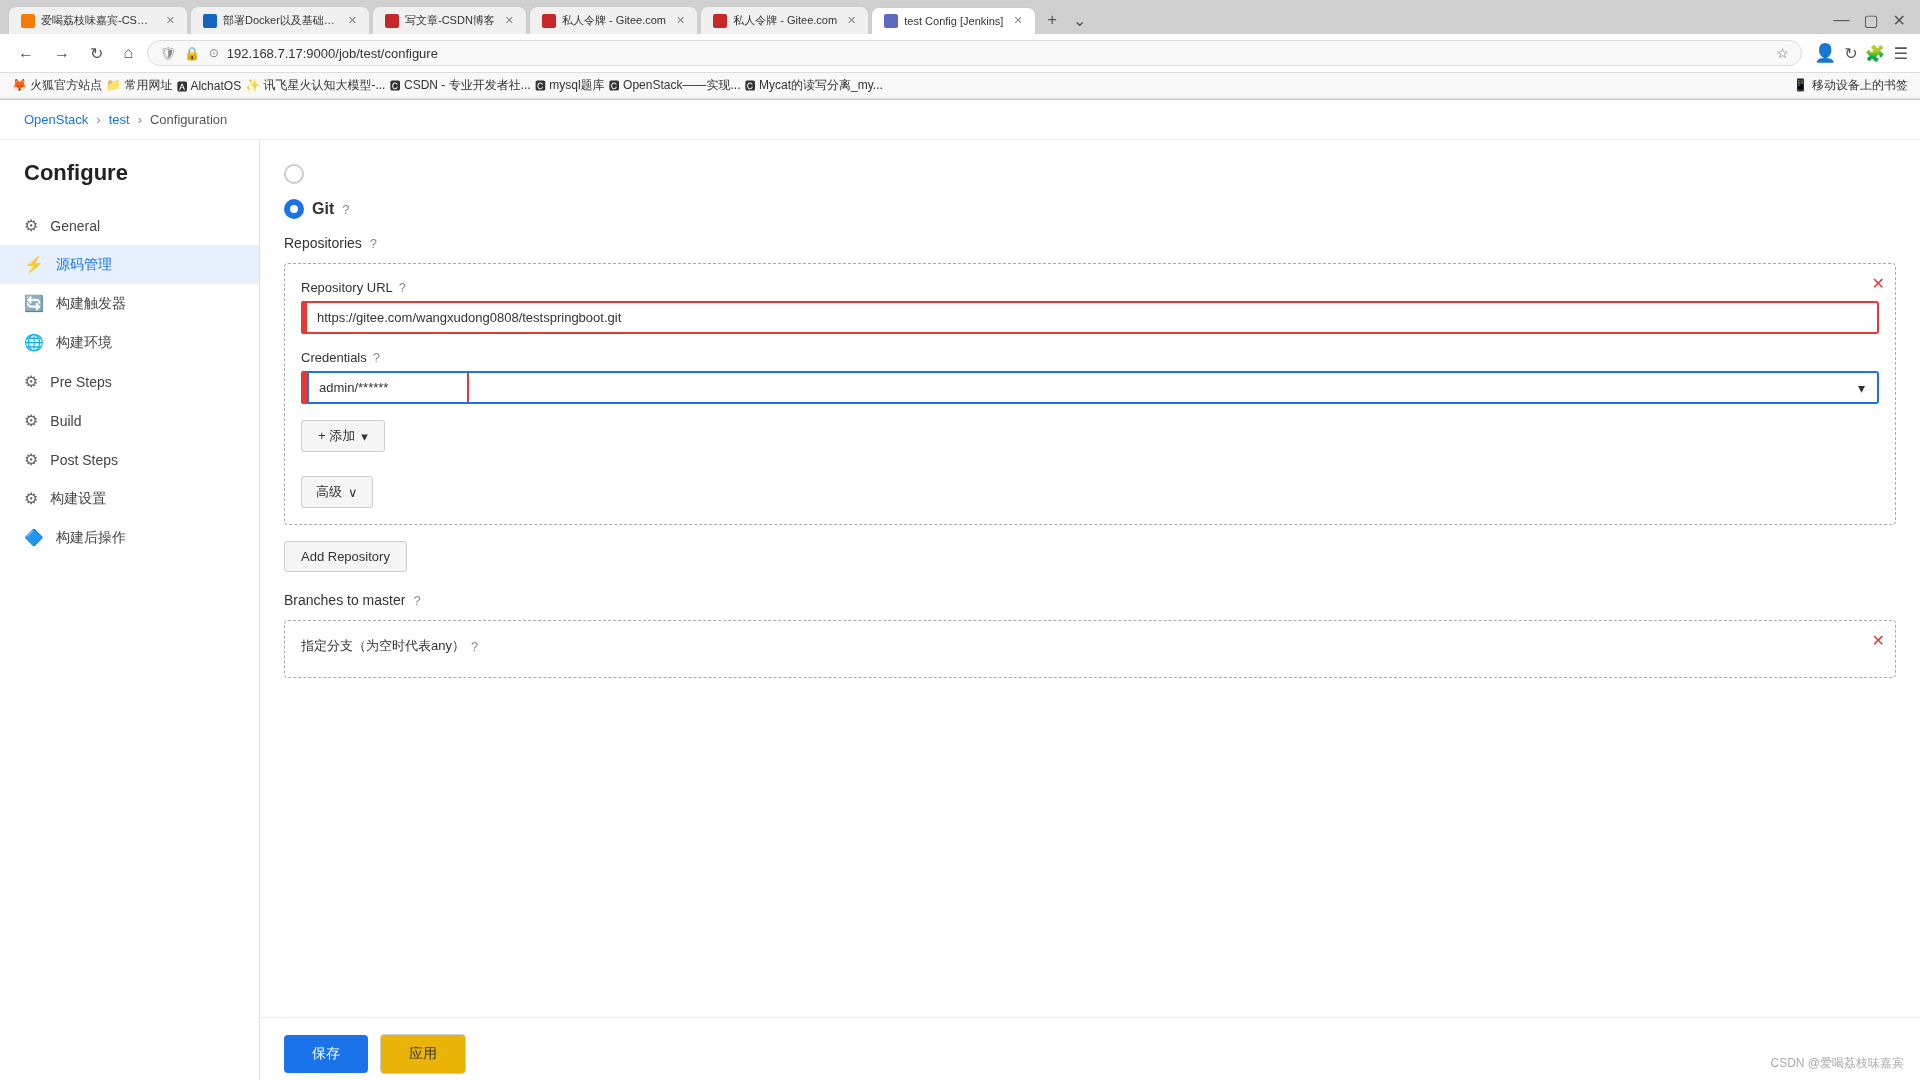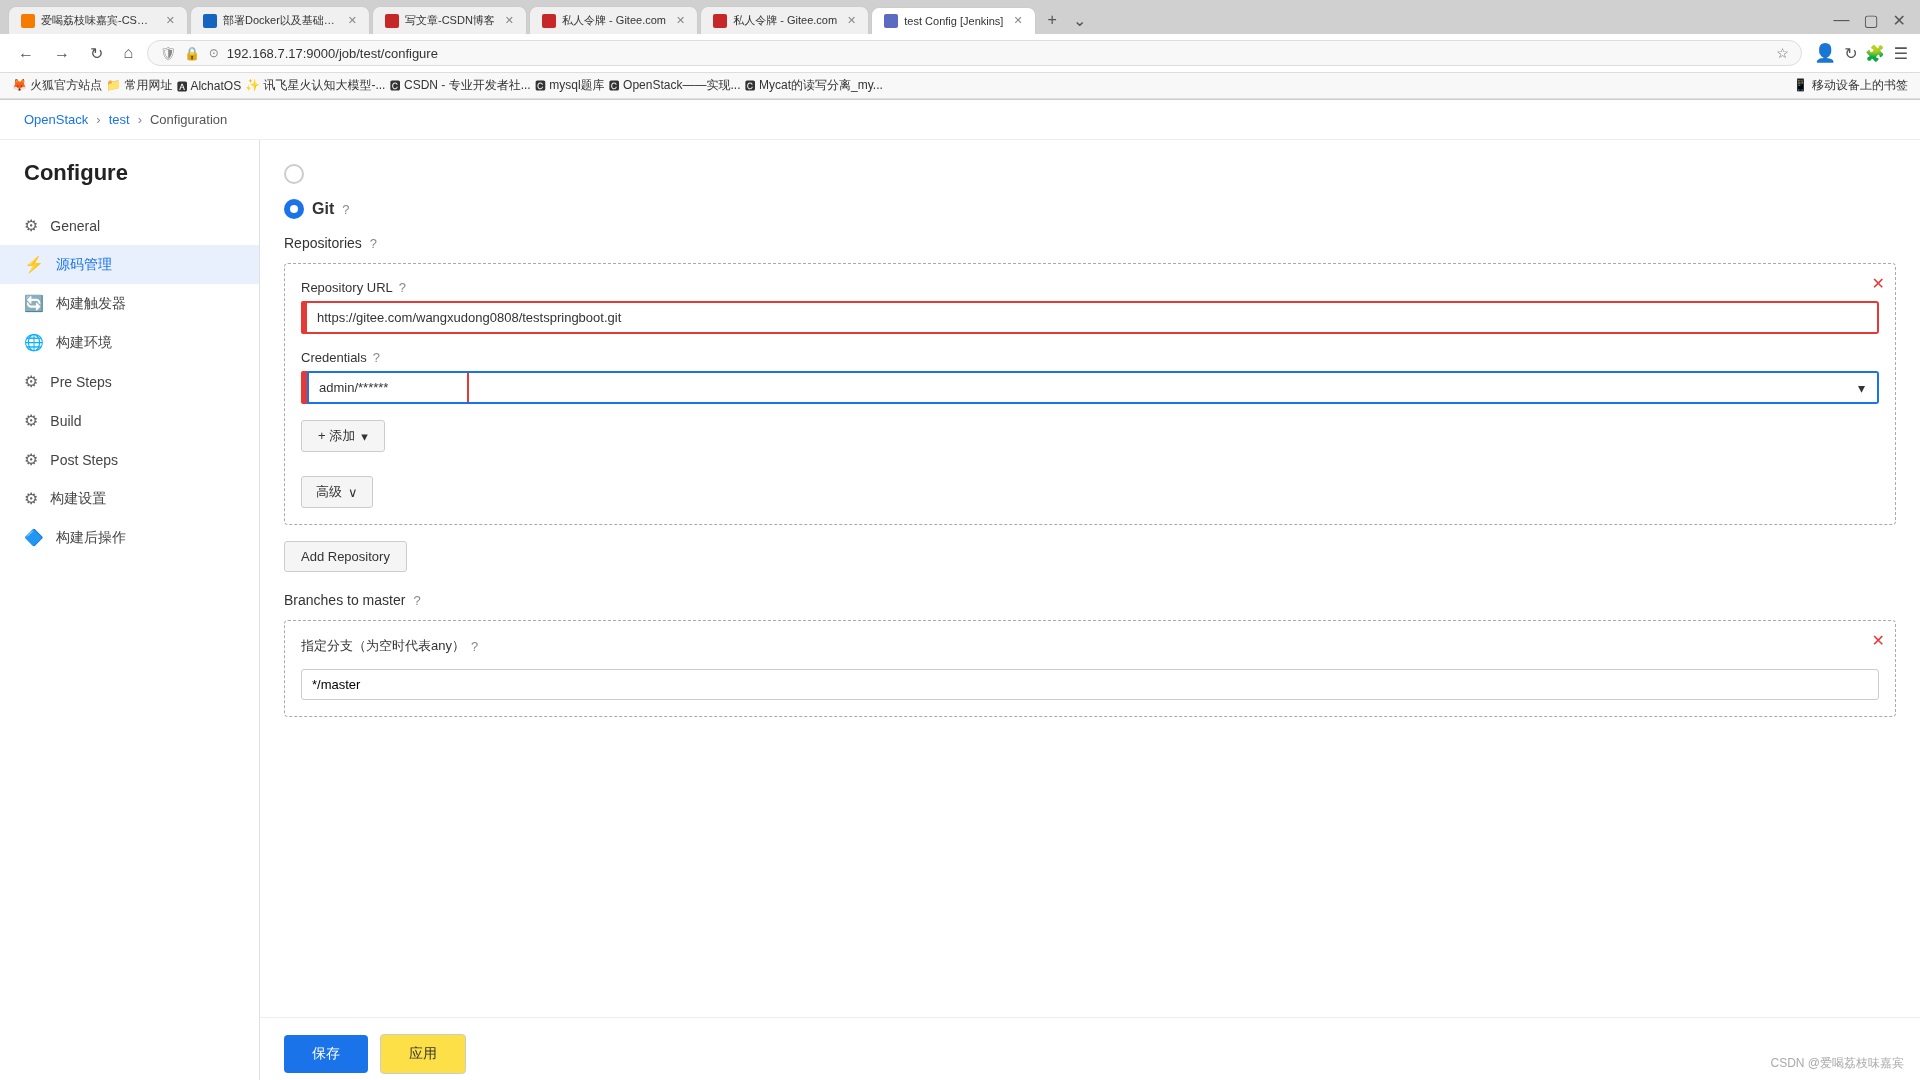--- a/index.html
+++ b/index.html
@@ -68,21 +68,21 @@
 
     .add-repo-btn { display: inline-block; padding: 7px 16px; border: 1px solid #ccc; border-radius: 3px; background: #f5f5f5; cursor: pointer; font-size: 13px; color: #333; margin-bottom: 20px; }
 
     
     .branches-card { border: 1px dashed #aaa; border-radius: 4px; padding: 16px; position: relative; }
     .branch-input { width: 100%; border: 1px solid #ccc; border-radius: 3px; padding: 7px 10px; font-size: 13px; }
 
     
     .footer { display: flex; align-items: center; gap: 12px; padding: 16px 24px; border-top: 1px solid #eee; background: #fff; position: sticky; bottom: 0; }
     .btn-save { background: #1a73e8; color: #fff; border: none; border-radius: 4px; padding: 10px 28px; font-size: 14px; cursor: pointer; font-weight: 500; }
-    .btn-apply { background: #fde047; color: #333; border: 1px solid #ccc; border-radius: 4px; padding: 10px 28px; font-size: 14px; cursor: pointer; }
+    .btn-apply { background: #eab308; color: #333; border: 1px solid #ccc; border-radius: 4px; padding: 10px 28px; font-size: 14px; cursor: pointer; }
 
     .watermark { position: fixed; bottom: 8px; right: 16px; font-size: 12px; color: #aaa; }
 
     
     .tab-favicon.orange { background: #f57c00; }
     .tab-favicon.blue { background: #1565c0; }
     .tab-favicon.red { background: #c62828; }
     .tab-favicon.gitee { background: #c62828; }
     .tab-favicon.jenkins { background: #5c6bc0; }
 
@@ -298,21 +298,20 @@
         <span class="help-icon">?</span>
       </div>
 
       
       <div class="branches-card">
         <span style="position:absolute;top:10px;right:10px;color:#e53935;font-size:16px;cursor:pointer;">✕</span>
         <div class="form-label">
           <span>指定分支（为空时代表any）</span>
           <span class="help-icon">?</span>
         </div>
-        <input type="text" class="branch-input" style="margin-top: 8px;" value="*/master">
       </div>
 
     </div>
 
     <div class="footer">
       <button class="btn-save">保存</button>
       <button class="btn-apply">应用</button>
     </div>
   </div>
 </div>

